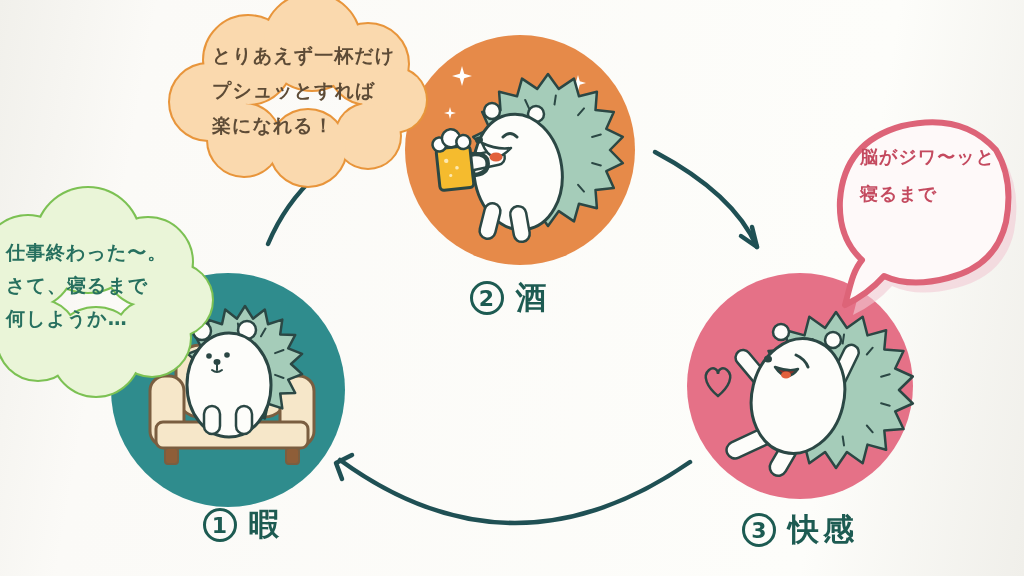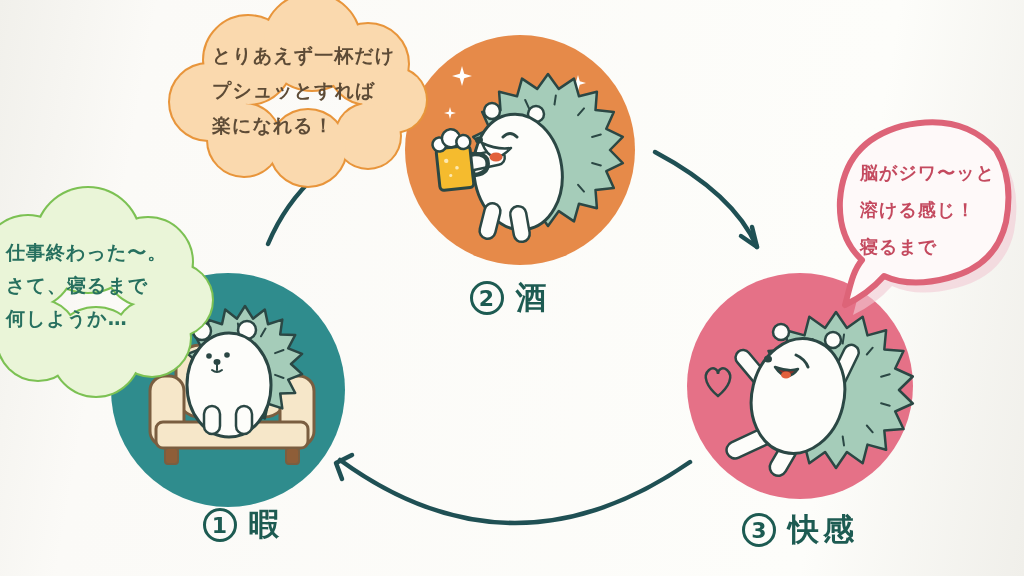--- a/index.html
+++ b/index.html
@@ -6,21 +6,21 @@
   .stage{
     position:relative;width:1024px;height:576px;overflow:hidden;
     background:linear-gradient(100deg,#f1f0eb 0%,#fbfaf7 14%,#fdfdfa 80%,#f0efea 100%);
     font-family:"DejaVu Sans","Liberation Sans",sans-serif;
   }
   .stage svg{position:absolute;left:0;top:0;}
   .bubble-text{position:absolute;font-weight:bold;letter-spacing:1px;}
   .bubble-text div{white-space:nowrap;}
   .bt-boredom{left:6px;top:236px;width:186px;font-size:19px;line-height:33px;color:#27705F;}
   .bt-alcohol{left:212px;top:38px;width:192px;font-size:19px;line-height:35px;color:#5D4B36;}
-  .bt-pleasure{left:860px;top:138px;width:152px;font-size:18px;line-height:37px;color:#C44A5F;margin-top:16px;}
+  .bt-pleasure{left:860px;top:138px;width:152px;font-size:18px;line-height:37px;color:#C44A5F;}
   .node-label{
     position:absolute;display:flex;align-items:center;justify-content:center;gap:12px;
     color:#1D5B52;font-weight:bold;
   }
   .nl-boredom{left:153px;top:504px;width:180px;}
   .nl-alcohol{left:415px;top:277px;width:190px;}
   .nl-pleasure{left:695px;top:509px;width:210px;}
   .num{
     width:34px;height:34px;box-sizing:border-box;border:3px solid #1D5B52;border-radius:50%;
     display:flex;align-items:center;justify-content:center;font-size:22px;flex:0 0 auto;
@@ -171,21 +171,20 @@
     <div>さて、寝るまで</div>
     <div>何しようか…</div>
   </div>
   <div class="bubble-text bt-alcohol">
     <div>とりあえず一杯だけ</div>
     <div>プシュッとすれば</div>
     <div>楽になれる！</div>
   </div>
   <div class="bubble-text bt-pleasure">
     <div>脳がジワ〜ッと</div>
-    <div>溶ける感じ！</div>
     <div>寝るまで</div>
   </div>
 
   <div class="node-label nl-boredom">
     <span class="num">1</span>
     <span class="kanji">暇</span>
   </div>
   <div class="node-label nl-alcohol">
     <span class="num">2</span>
     <span class="kanji">酒</span>

